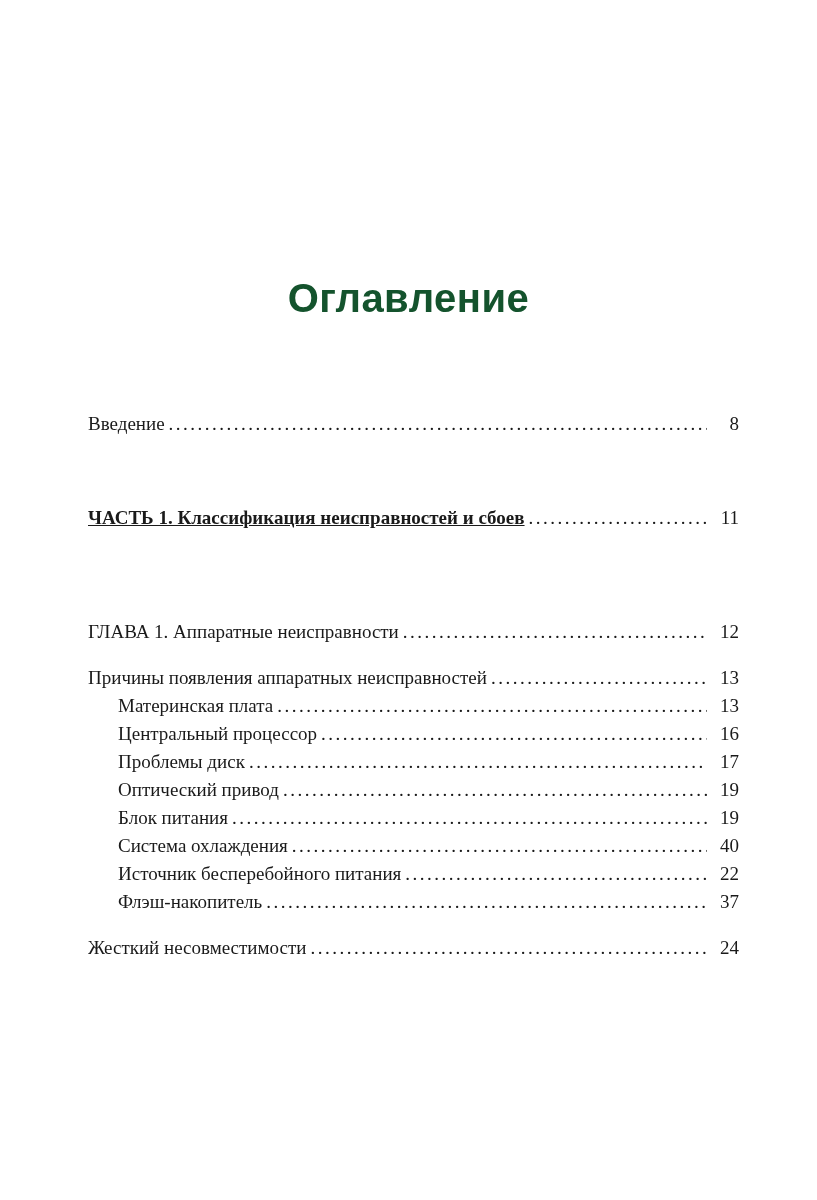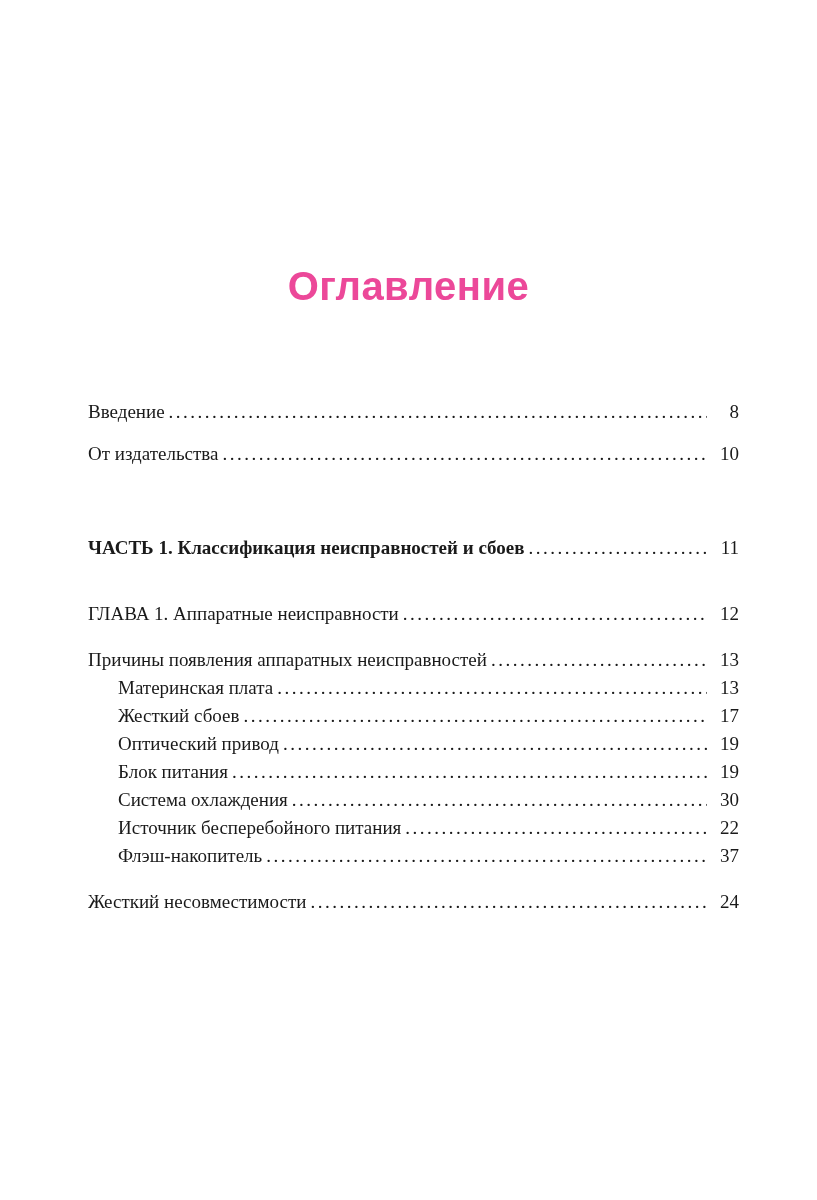--- a/index.html
+++ b/index.html
@@ -13,27 +13,27 @@
     height: 1200px;
     margin: 0 auto;
     background: #ffffff;
     box-sizing: border-box;
     padding-top: 262px;
     font-family: "Liberation Serif", serif;
     color: #1a1a1a;
     overflow: hidden;
   }
   .page-title {
-    margin: 0;
+    margin: 12px;
     text-align: center;
     font-family: "Liberation Sans", sans-serif;
     font-weight: 700;
     font-size: 40px;
     line-height: 48px;
-    color: #ec4899;
+    color: #14532d;
     letter-spacing: 0.5px;
   }
   .toc-list {
     margin-top: 88px;
     padding: 0 78px 0 88px;
   }
   .toc-row {
     display: flex;
     align-items: center;
     font-size: 19px;
@@ -56,43 +56,38 @@
     color: #1a1a1a;
   }
   .toc-entry-page {
     min-width: 26px;
     text-align: right;
     white-space: nowrap;
   }
   
   .type-top    { margin-bottom: 14px; }
   .type-part   { margin-top: 66px; }
-  .type-part .toc-entry-label { font-weight: 700; }
-  .type-chapter{ margin-top: 38px; }
+  .type-part .toc-entry-label { font-weight: 700; text-decoration: underline; }
+  .type-chapter{ margin-top: 86px; }
   .type-section{ margin-top: 18px; }
   .type-sub    { padding-left: 30px; }
 </style>
 </head>
 <body>
 
 <div class="page">
   <h1 class="page-title">Оглавление</h1>
 
   <div class="toc-list">
   <div class="toc-row type-top">
     <span class="toc-entry-label">Введение</span>
     <span class="toc-dots"></span>
     <span class="toc-entry-page">8</span>
   </div>
 
-  <div class="toc-row type-top">
-    <span class="toc-entry-label">От издательства</span>
-    <span class="toc-dots"></span>
-    <span class="toc-entry-page">10</span>
-  </div>
 
   <div class="toc-row type-part">
     <span class="toc-entry-label">ЧАСТЬ 1. Классификация неисправностей и сбоев</span>
     <span class="toc-dots"></span>
     <span class="toc-entry-page">11</span>
   </div>
 
   <div class="toc-row type-chapter">
     <span class="toc-entry-label">ГЛАВА 1. Аппаратные неисправности</span>
     <span class="toc-dots"></span>
@@ -104,43 +99,48 @@
     <span class="toc-dots"></span>
     <span class="toc-entry-page">13</span>
   </div>
 
   <div class="toc-row type-sub">
     <span class="toc-entry-label">Материнская плата</span>
     <span class="toc-dots"></span>
     <span class="toc-entry-page">13</span>
   </div>
 
+  <div class="toc-row type-sub">
+    <span class="toc-entry-label">Центральный процессор</span>
+    <span class="toc-dots"></span>
+    <span class="toc-entry-page">16</span>
+  </div>
 
   <div class="toc-row type-sub">
-    <span class="toc-entry-label">Жесткий сбоев</span>
+    <span class="toc-entry-label">Проблемы диск</span>
     <span class="toc-dots"></span>
     <span class="toc-entry-page">17</span>
   </div>
 
   <div class="toc-row type-sub">
     <span class="toc-entry-label">Оптический привод</span>
     <span class="toc-dots"></span>
     <span class="toc-entry-page">19</span>
   </div>
 
   <div class="toc-row type-sub">
     <span class="toc-entry-label">Блок питания</span>
     <span class="toc-dots"></span>
     <span class="toc-entry-page">19</span>
   </div>
 
   <div class="toc-row type-sub">
     <span class="toc-entry-label">Система охлаждения</span>
     <span class="toc-dots"></span>
-    <span class="toc-entry-page">30</span>
+    <span class="toc-entry-page">40</span>
   </div>
 
 
   <div class="toc-row type-sub">
     <span class="toc-entry-label">Источник бесперебойного питания</span>
     <span class="toc-dots"></span>
     <span class="toc-entry-page">22</span>
   </div>
 
   <div class="toc-row type-sub">

